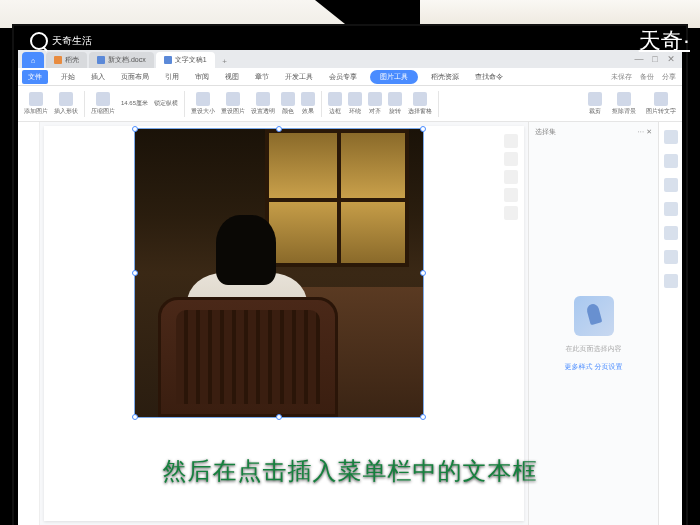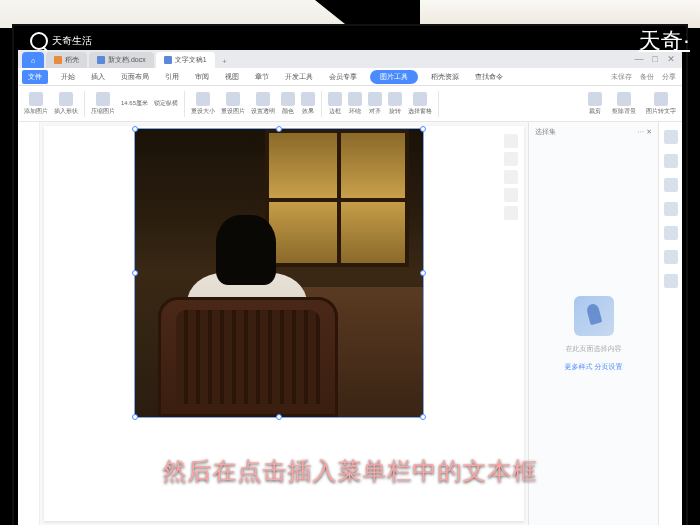--- a/index.html
+++ b/index.html
@@ -86,21 +86,21 @@
   .panel-illus { width: 40px; height: 40px; background: linear-gradient(135deg, #a8c8f0 0%, #c8d8f0 100%); border-radius: 6px; position: relative; }
   .panel-illus::after { content: ""; position: absolute; top: 8px; left: 14px; width: 12px; height: 20px; background: #6890d0; border-radius: 6px 6px 2px 2px; transform: rotate(-15deg); }
   .panel-hint { font-size: 7px; color: #aaa; }
   .panel-link { font-size: 7px; color: #4a8cff; }
   
   
   .icon-strip { width: 24px; background: #fff; border-left: 1px solid #e5e5e5; display: flex; flex-direction: column; align-items: center; gap: 10px; padding-top: 8px; }
   .icon-strip span { width: 14px; height: 14px; background: #d8e0ec; border-radius: 2px; }
   
   
-  .subtitle { position: absolute; bottom: 38px; left: 50%; transform: translateX(-50%); color: #fca5a5; font-size: 24px; text-shadow: 0 1px 3px rgba(0,0,0,0.8); z-index: 60; white-space: nowrap; letter-spacing: 1px; }
+  .subtitle { position: absolute; bottom: 38px; left: 50%; transform: translateX(-50%); color: #15803d; font-size: 24px; text-shadow: 0 1px 3px rgba(0,0,0,0.8); z-index: 60; white-space: nowrap; letter-spacing: 1px; }
 </style>
 </head>
 <body>
 
 <div class="desk-edge"></div>
 <div class="desk-edge-right"></div>
 
 <div class="watermark-tl">
   <span class="q-icon"></span>
   <span>天奇生活</span>

